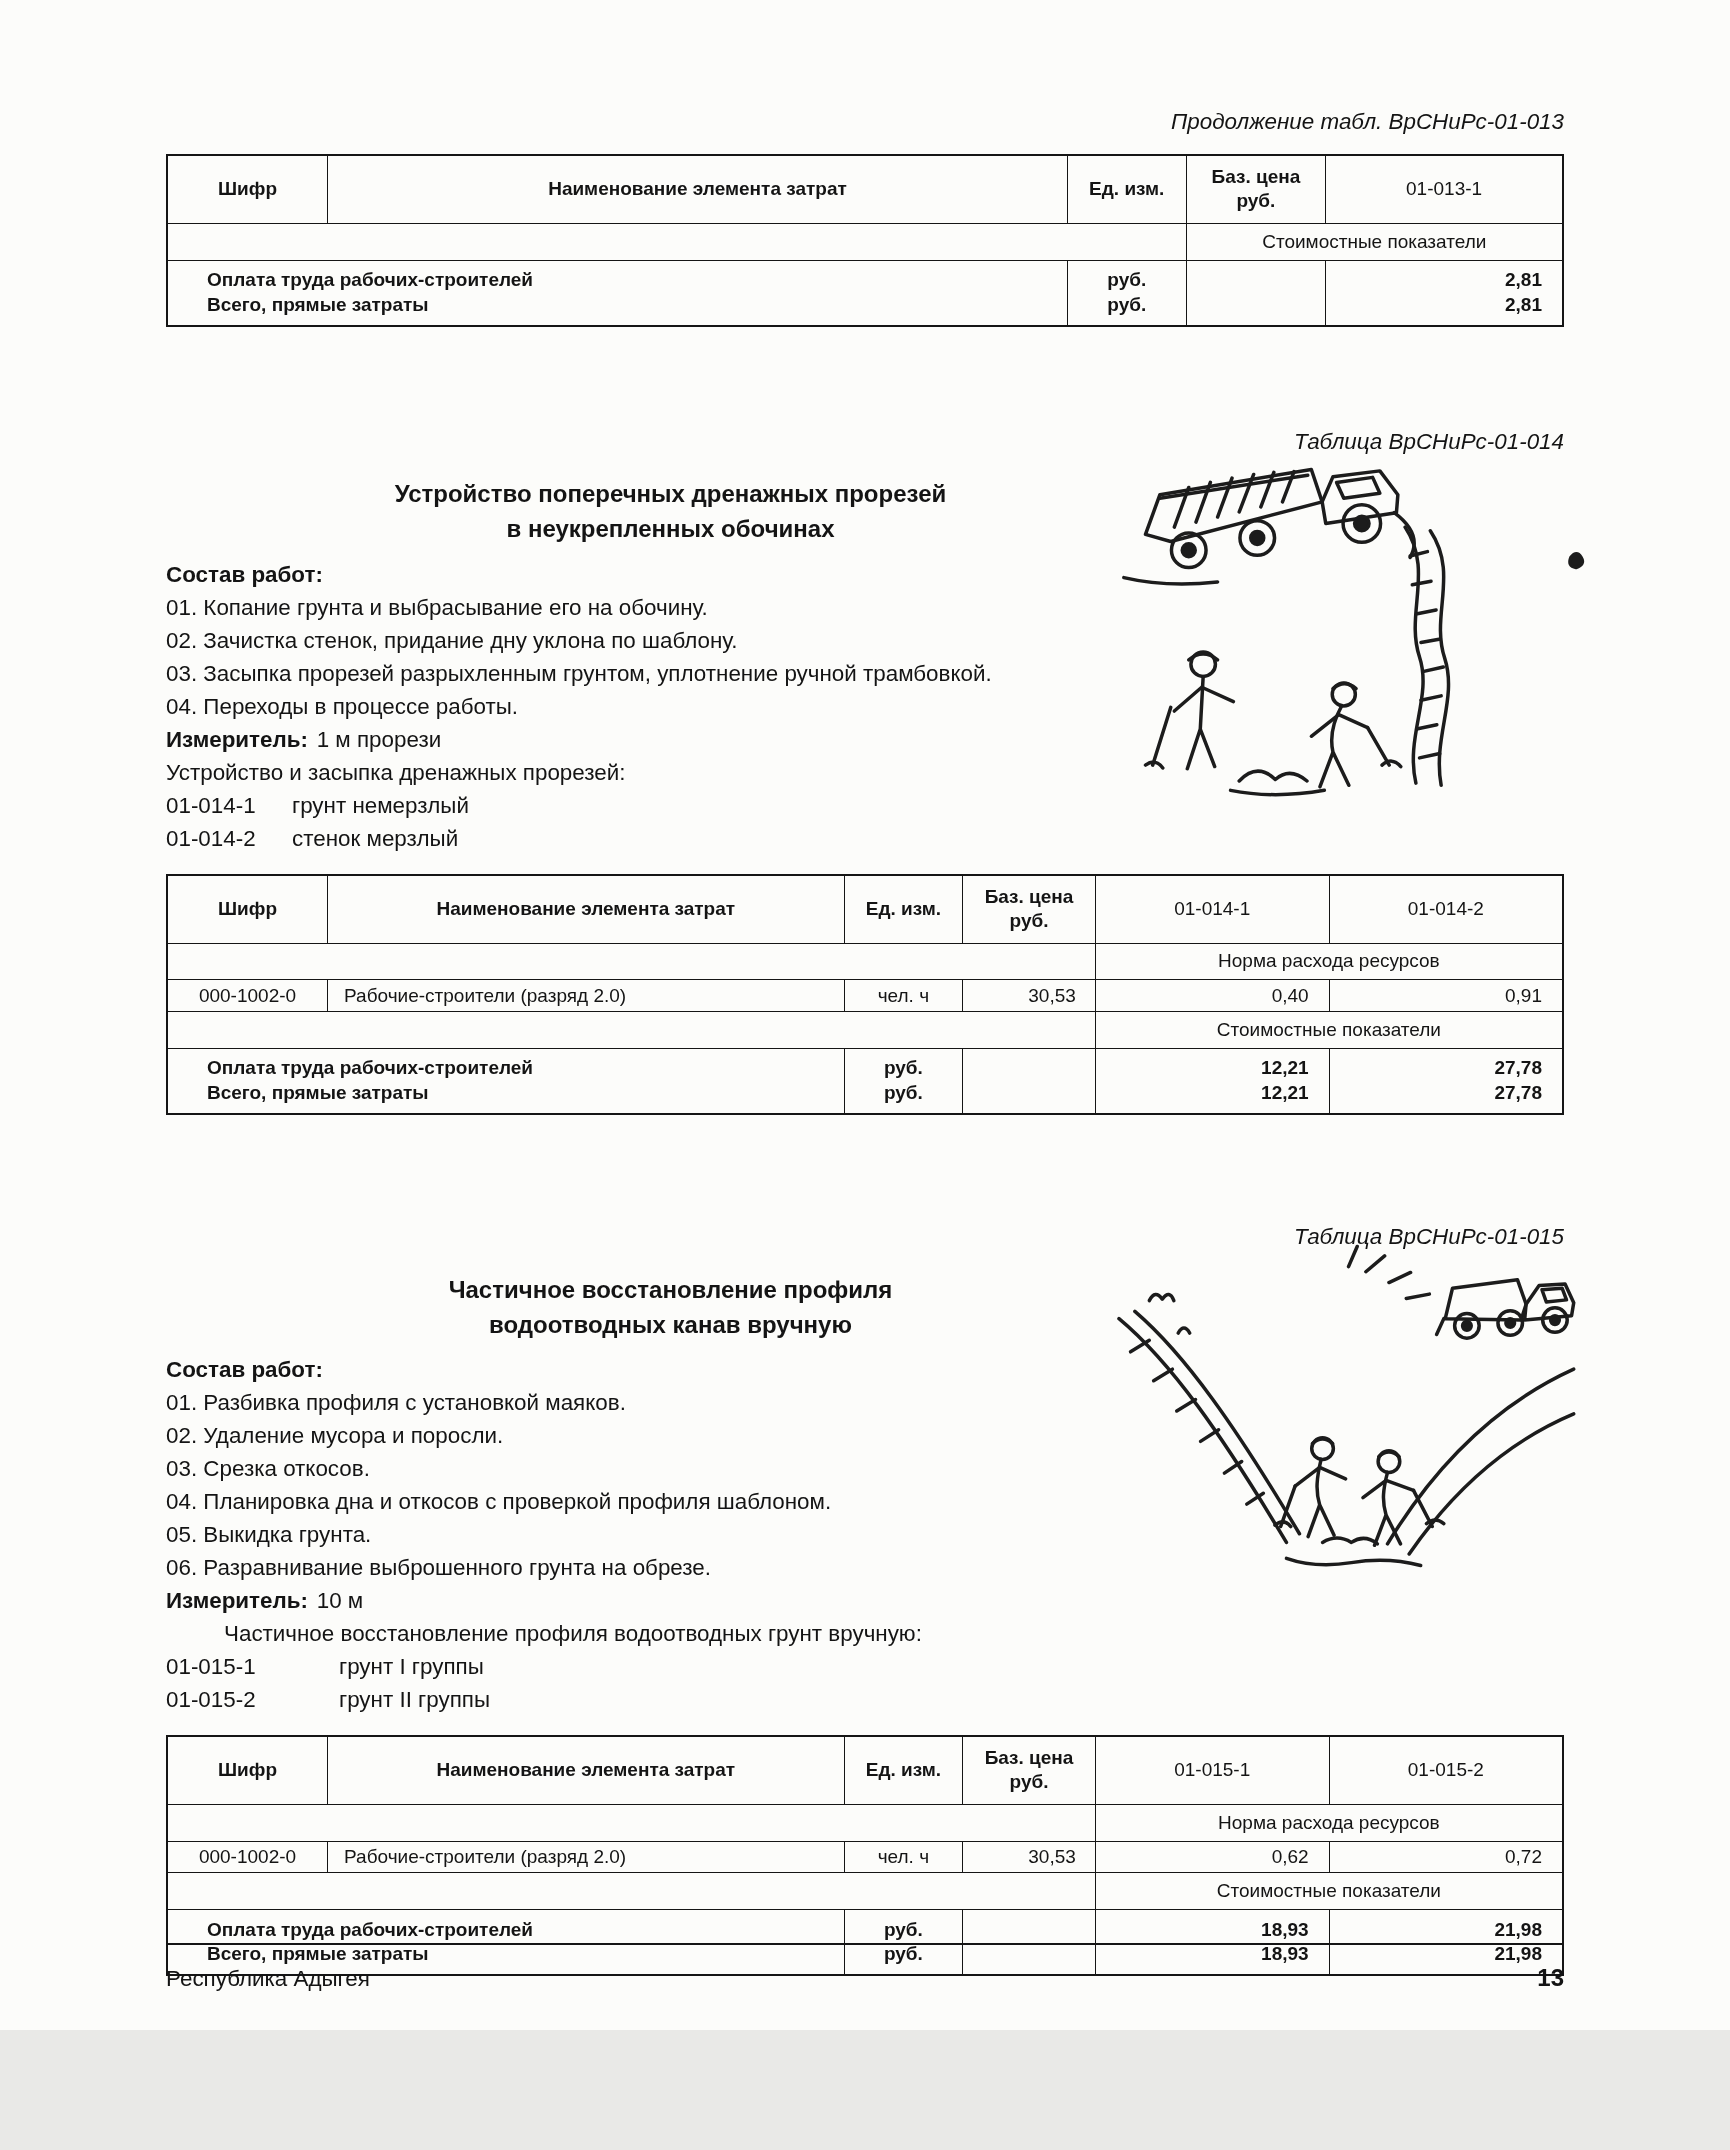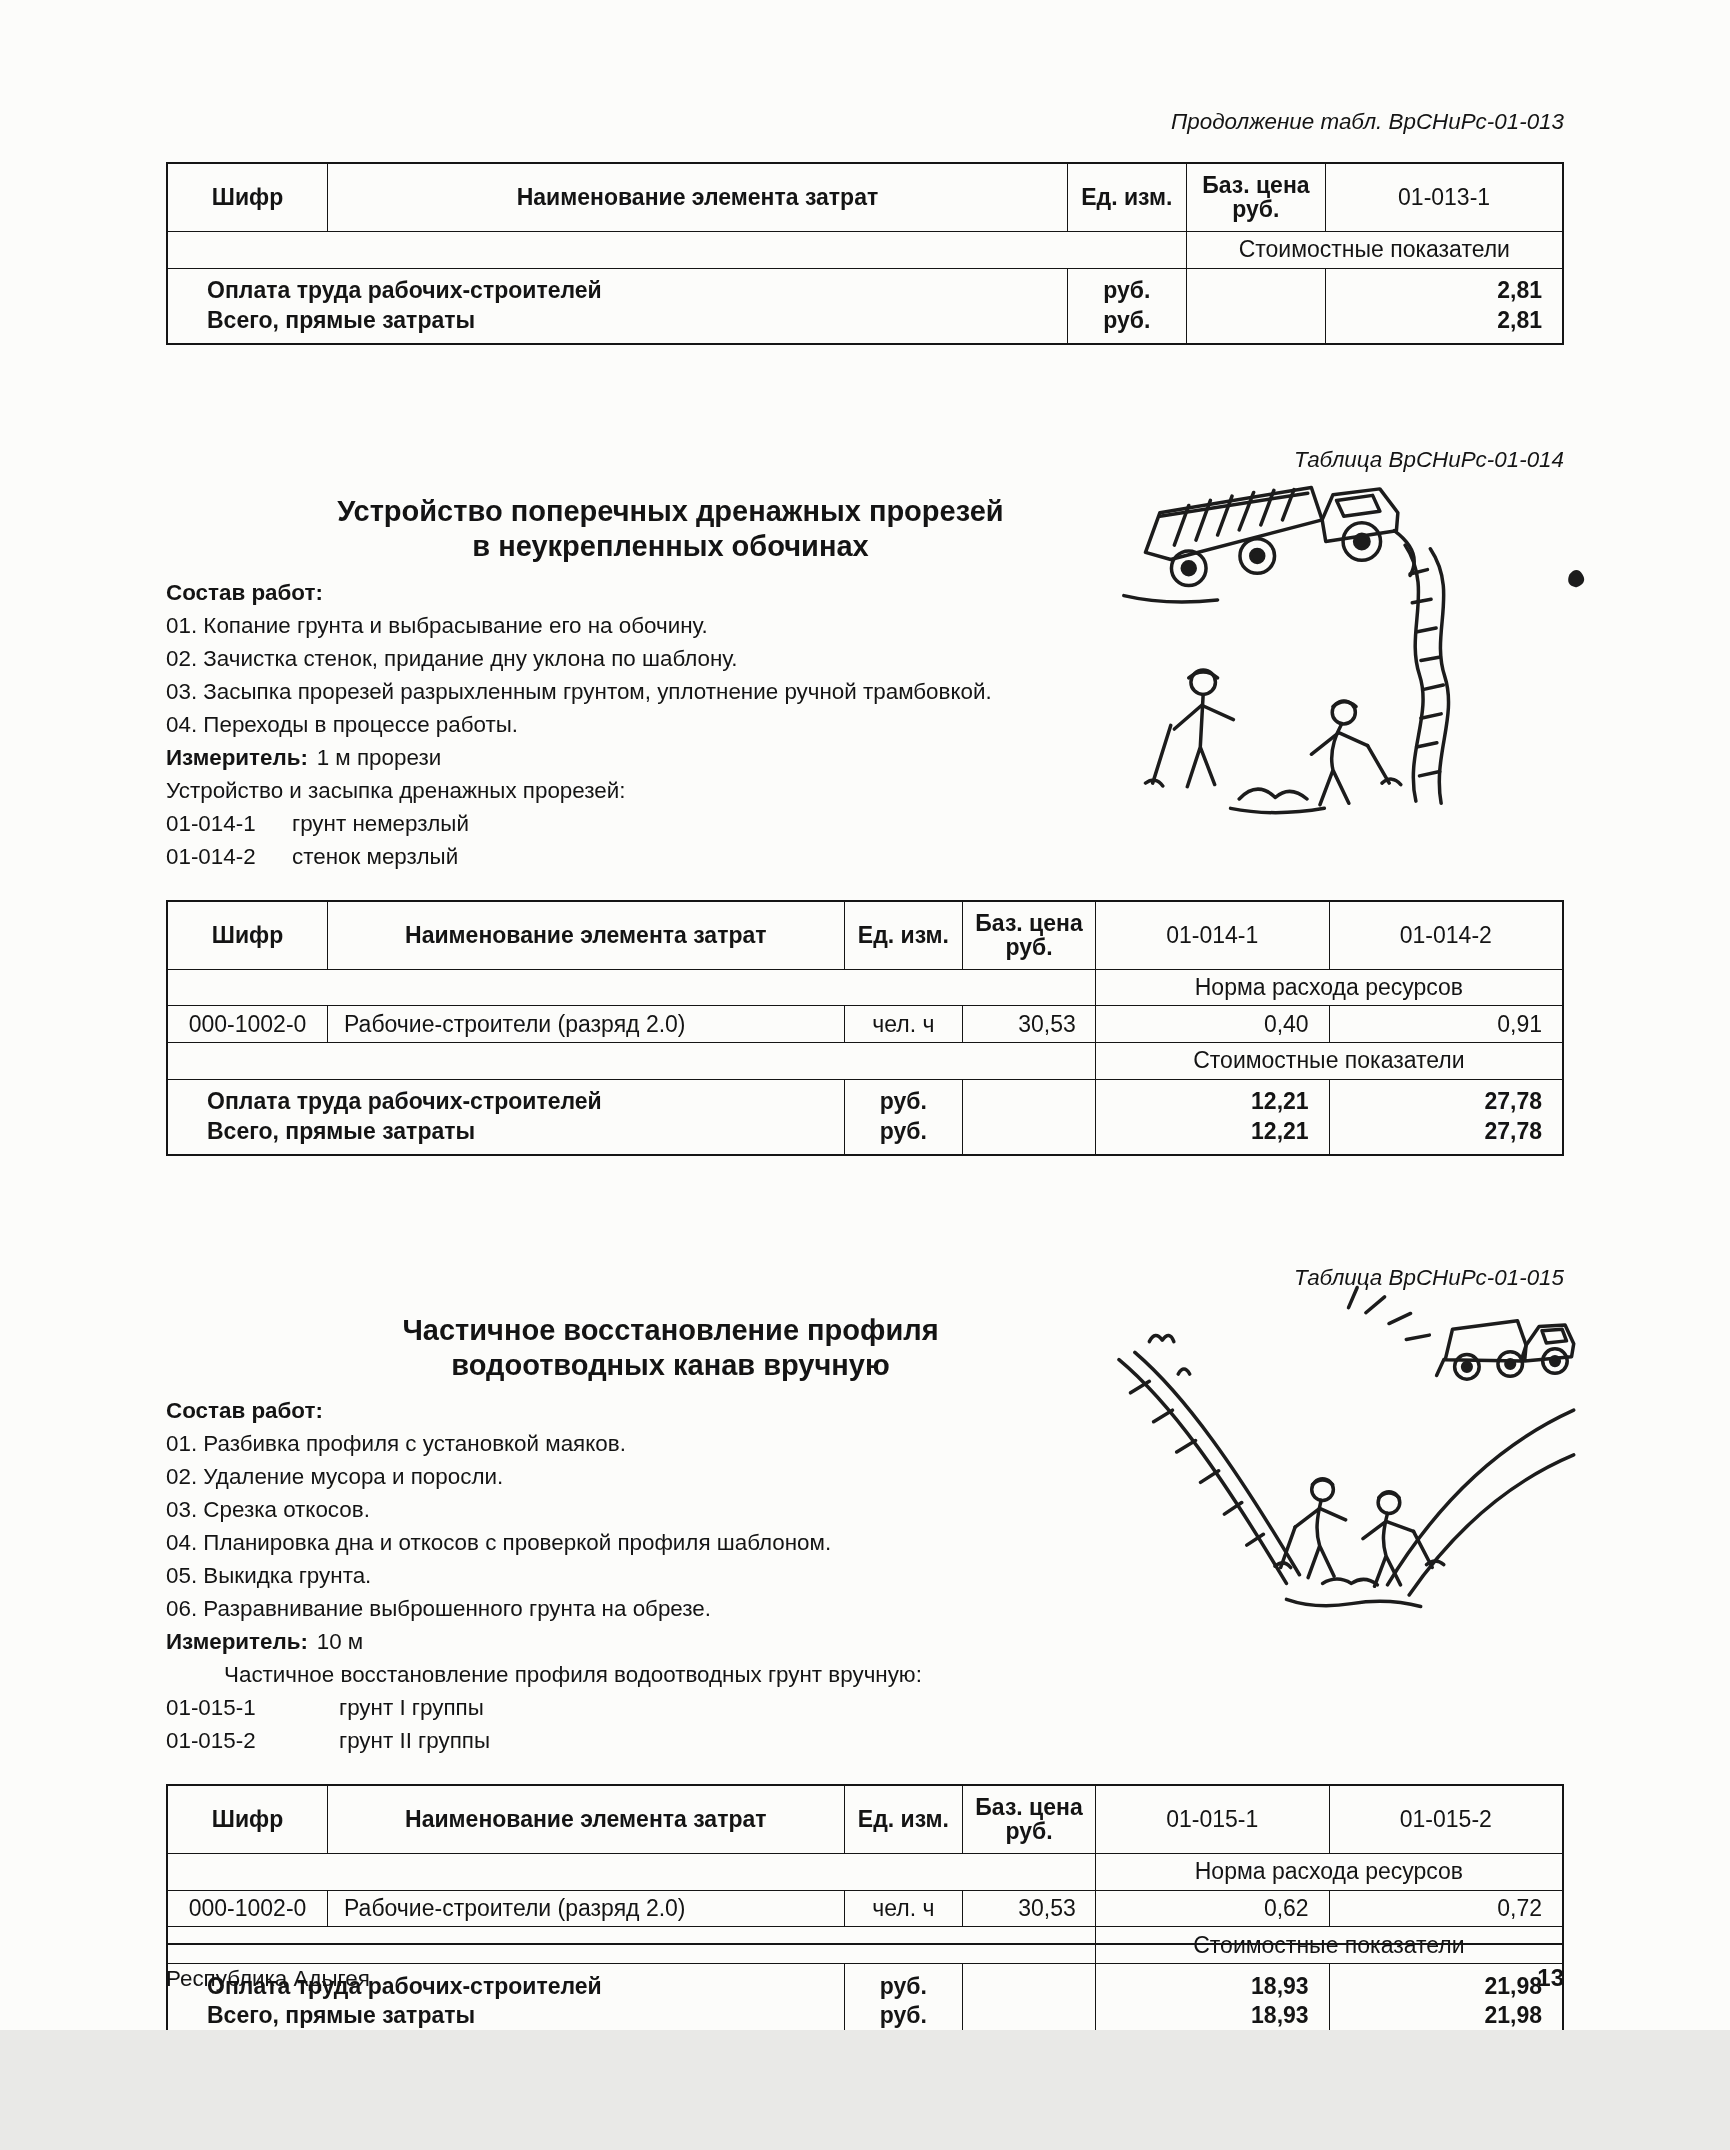--- a/index.html
+++ b/index.html
@@ -29,38 +29,38 @@
 
   .section-body { position: relative; }
   .text-col { width: 995px; }
   .illus { position: absolute; }
   .illus-014 { right: -43px; top: -50px; width: 512px; height: 415px; }
   .illus-015 { right: -21.6px; top: -40px; width: 480px; height: 379px; }
 
   .sec-title {
     text-align: center;
     font-weight: bold;
-    font-size: 29px;
+    font-size: 24px;
     line-height: 35px;
     margin: 0 29px 11.5px 43px;
   }
   .bi { font-weight: bold; }
   .bodyline { font-size: 22.4px; line-height: 33px; }
   .meter-label { margin-right: 8.7px; }
   .variant-line { display: flex; font-size: 22.4px; line-height: 33px; }
   .vcode { flex: 0 0 126px; }
   .vcode-wide { flex: 0 0 173px; }
   .indent { padding-left: 58px; }
 
   table.cost-table {
     width: 100%;
     border-collapse: collapse;
     border: 2.9px solid #151515;
-    font-size: 23px;
-    margin-top: 27px;
+    font-size: 19px;
+    margin-top: 19px;
     table-layout: fixed;
   }
   .cost-table th, .cost-table td {
     border: 1.8px solid #151515;
     padding: 4.3px 8.7px;
     vertical-align: middle;
     overflow: hidden;
   }
   .cost-table th {
     font-weight: bold;

